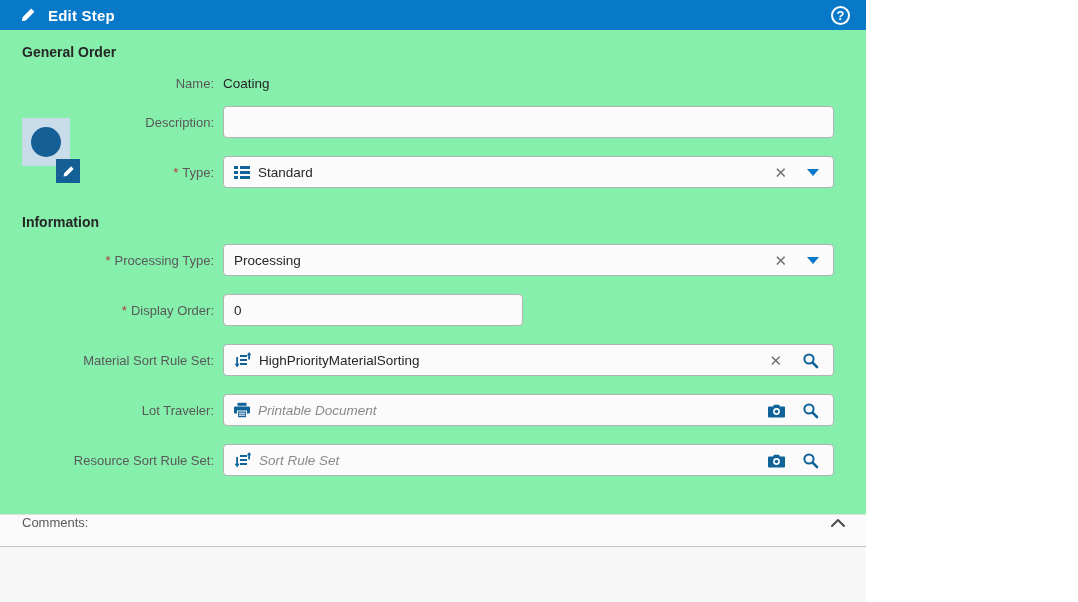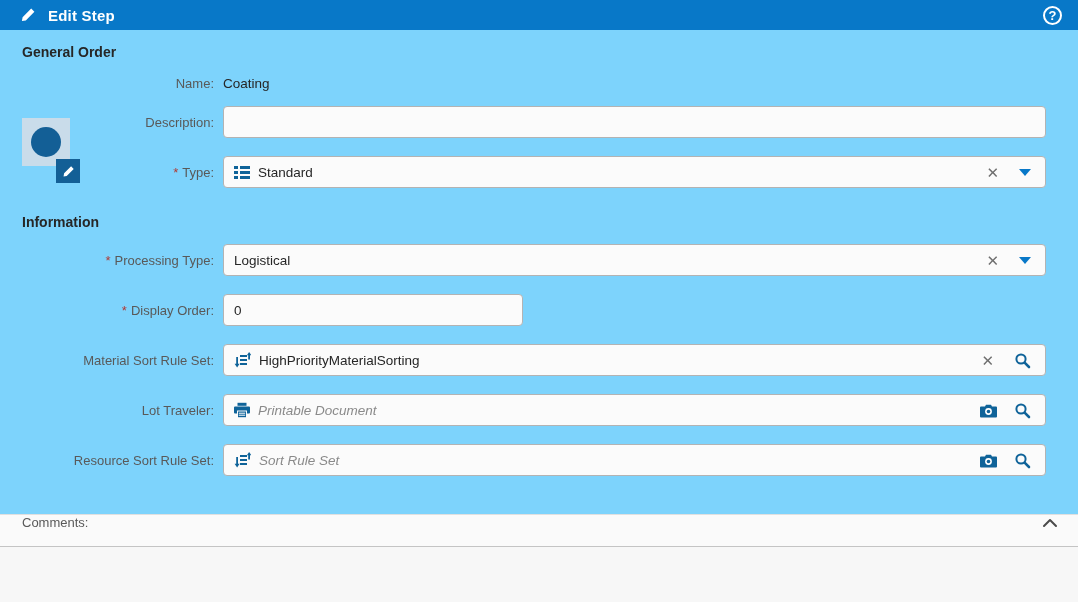--- a/index.html
+++ b/index.html
@@ -3,21 +3,21 @@
 <meta charset="utf-8">
 <style>
   * { margin:0; padding:0; box-sizing:border-box; }
   html,body { width:1078px; height:602px; }
   body {
     font-family:"Liberation Sans", sans-serif;
     background:#ffffff;
     color:#262626;
     overflow:hidden;
   }
-  .app { width:1078px; height:602px; display:flex; flex-direction:column; background:#7dd3fc; }
+  .app { width:866px; height:602px; display:flex; flex-direction:column; background:#86efac; }
 
   
   .titlebar {
     height:30px; flex:0 0 30px;
     background:#0878c8;
     display:flex; align-items:center;
     padding:0 16px 0 20px;
     color:#fff;
   }
   .titlebar .t-icon { display:flex; align-items:center; margin-right:12px; }
@@ -184,21 +184,21 @@
           <span class="clear-x">✕</span>
           <span class="caret-down"></span>
         </div>
       </div>
 
       <h2 class="section-title info-title">Information</h2>
 
       <div class="row">
         <span class="lbl"><span class="req">*</span><span>Processing Type:</span></span>
         <div class="field">
-          <span class="value-text">Logistical</span>
+          <span class="value-text">Processing</span>
           <span class="clear-x">✕</span>
           <span class="caret-down"></span>
         </div>
       </div>
 
       <div class="row">
         <span class="lbl"><span class="req">*</span><span>Display Order:</span></span>
         <div class="field field-short">
           <input type="text" value="0" style="">
         </div>

